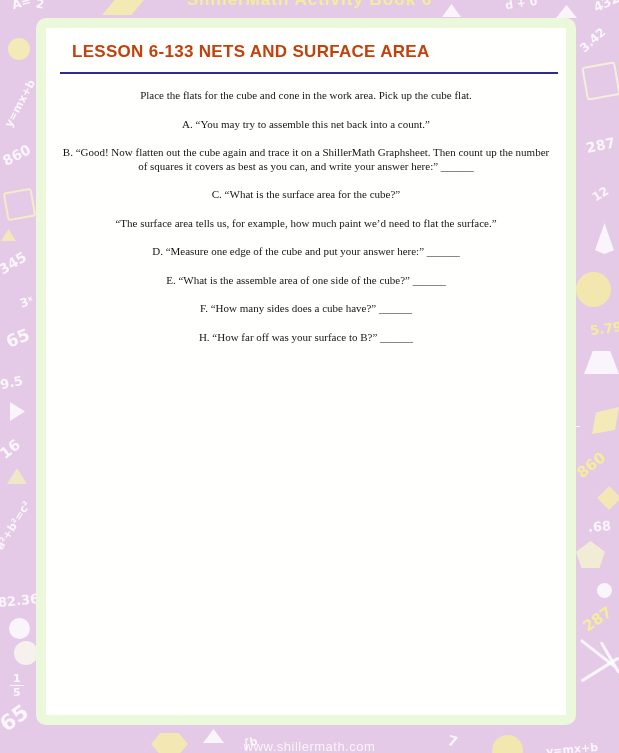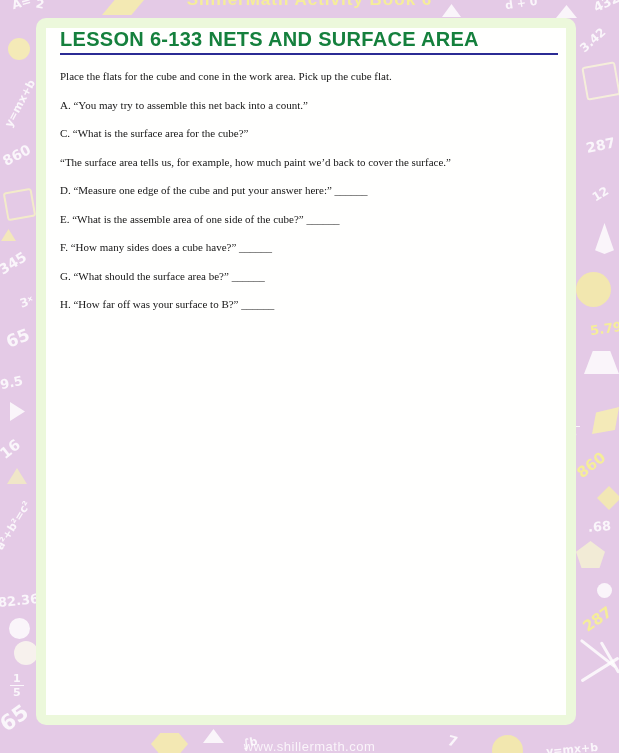--- a/index.html
+++ b/index.html
@@ -35,24 +35,24 @@
               color:rgba(255,255,255,.8);font-family:"Liberation Sans",sans-serif;
               font-weight:400;font-size:13px;line-height:14px;letter-spacing:.5px;white-space:nowrap;}
 
   
   .frame{position:absolute;left:36px;top:18px;width:540px;height:707px;
          background:#ecf8db;border-radius:10px;z-index:2;}
   .sheet{position:absolute;left:46px;top:28px;width:520px;height:687px;
          background:#fffffe;z-index:3;box-sizing:border-box;
          padding:3px 14px 0 14px;overflow:hidden;}
 
-  .sheet h1{margin:0;color:#15803d;font-family:"Liberation Sans",sans-serif;
-            font-size:20px;line-height:17px;font-weight:700;letter-spacing:.3px;white-space:nowrap;}
+  .sheet h1{margin:12px;color:#c2410c;font-family:"Liberation Sans",sans-serif;
+            font-size:17px;line-height:17px;font-weight:700;letter-spacing:.3px;white-space:nowrap;}
   .rule{height:2px;background:#2b2b94;margin:5px -6px 0 0;}
-  .sheet p{margin:15px 0 0 0;font-size:11px;line-height:13.5px;color:#151515;}
+  .sheet p{margin:15px 0 0 0;font-size:11px;line-height:13.5px;color:#151515;text-align:center;}
   .one-line{white-space:nowrap;}
   .sheet i{font-style:italic;}
 </style>
 </head>
 <body>
 
 <div class="canvas">
 
   <div id="doodle-layer">
     <div class="banner-top">ShillerMath Activity Book 6</div>
@@ -118,22 +118,22 @@
   <div class="frame"></div>
 
   <div class="sheet">
     <h1>LESSON 6-133 NETS AND SURFACE AREA</h1>
     <div class="rule"></div>
 
     <p class="one-line">Place the flats for the cube and cone in the work area. Pick up the cube flat.</p>
 
 
     <p class="one-line">A. “You may try to assemble this net back into a count.”</p>
+    <p>B. “Good! Now flatten out the cube again and trace it on a ShillerMath Graphsheet. Then count up the number of squares it covers as best as you can, and write your answer here:” ______</p>
     <p class="one-line">C. “What is the surface area for the cube?”</p>
-    <p class="one-line">“The surface area tells us, for example, how much paint we’d back to cover the surface.”</p>
+    <p class="one-line">“The surface area tells us, for example, how much paint we’d need to flat the surface.”</p>
     <p class="one-line">D. “Measure one edge of the cube and put your answer here:” ______</p>
     <p class="one-line">E. “What is the assemble area of one side of the cube?” ______</p>
     <p class="one-line">F. “How many sides does a cube have?” ______</p>
-    <p class="one-line">G. “What should the surface area be?” ______</p>
     <p class="one-line">H. “How far off was your surface to B?” ______</p>
   </div>
 
 </div>
 
 </body></html>

